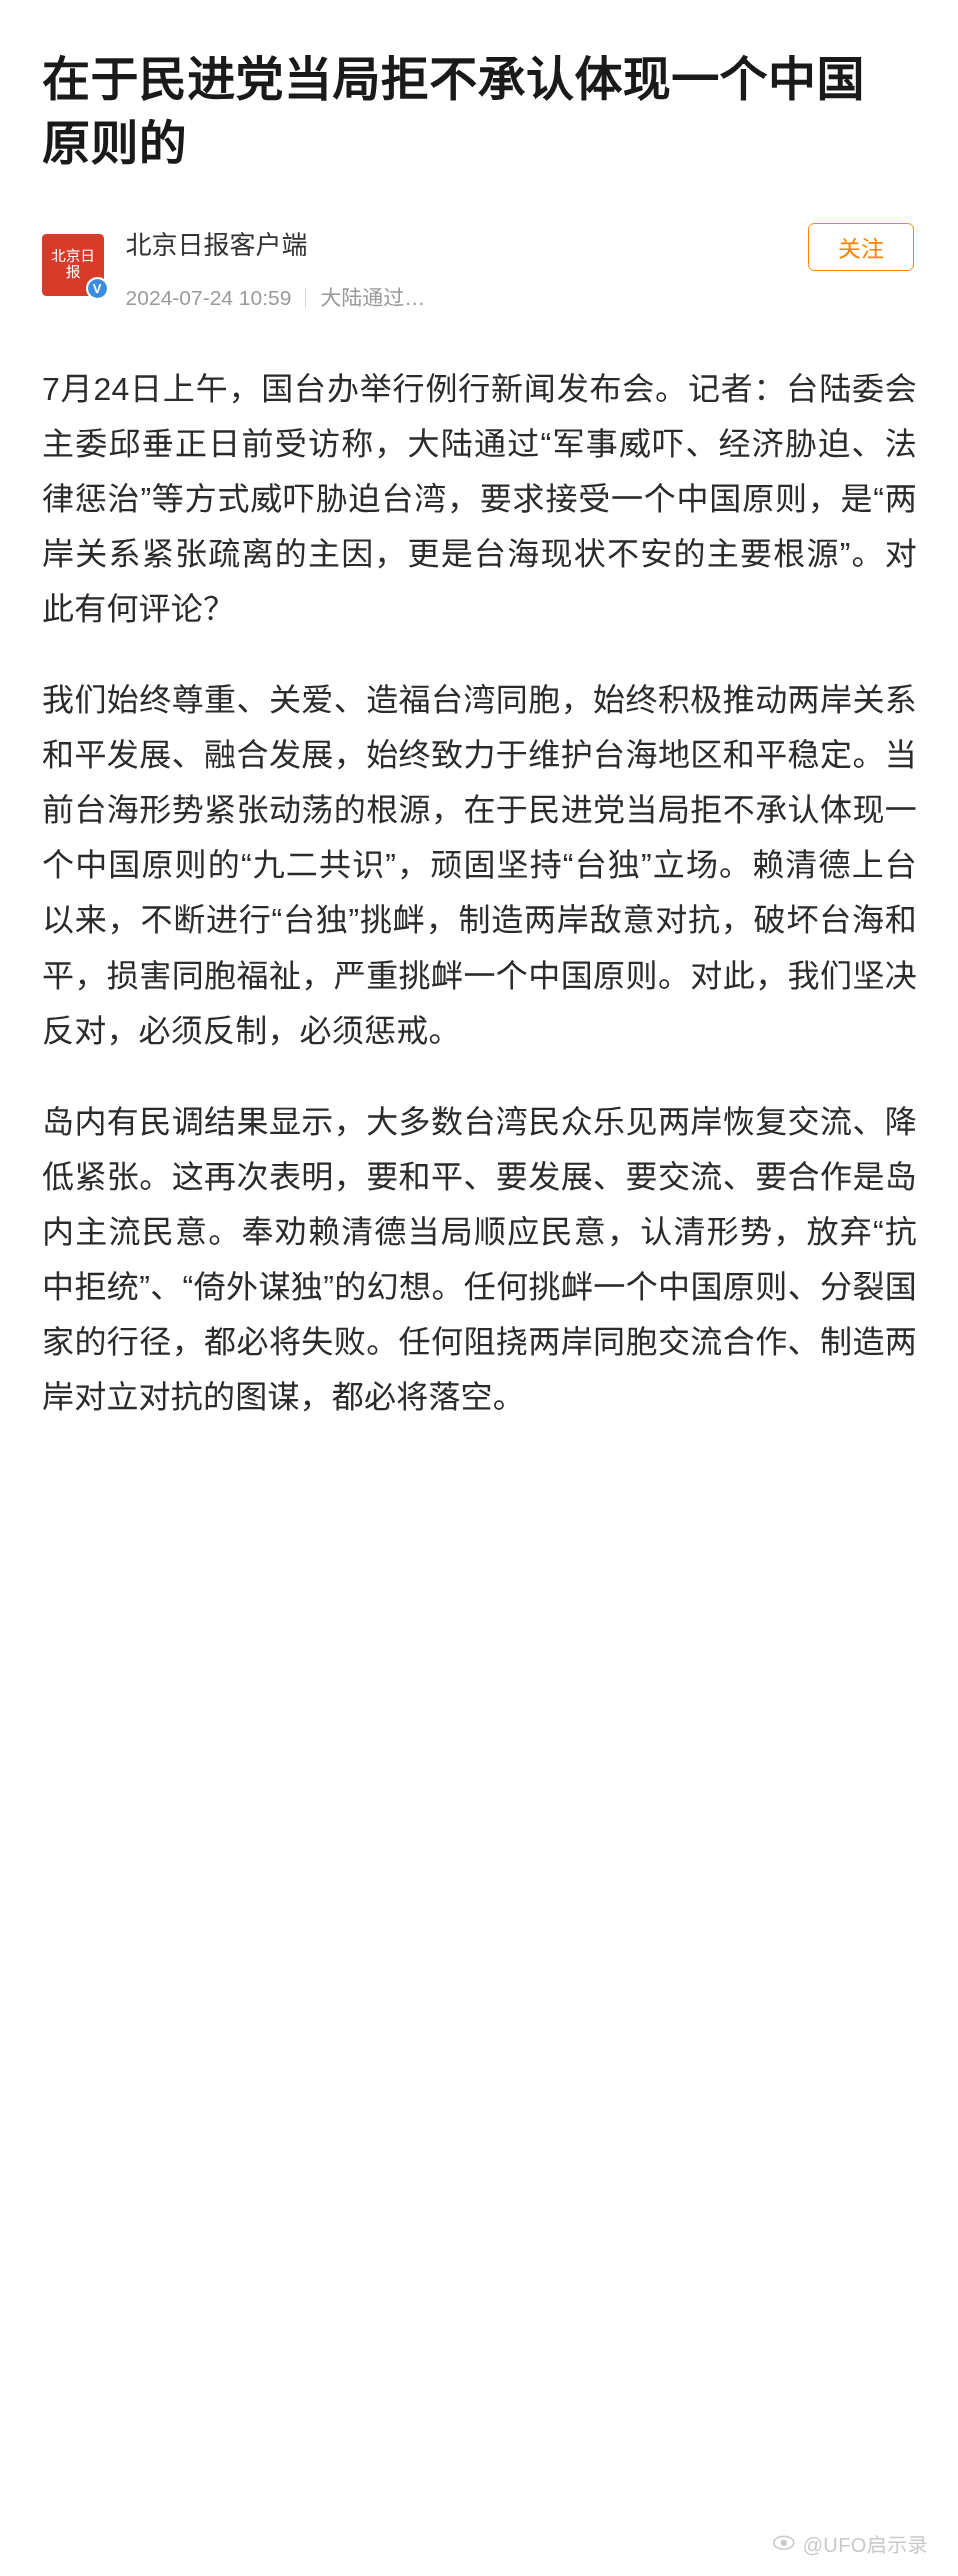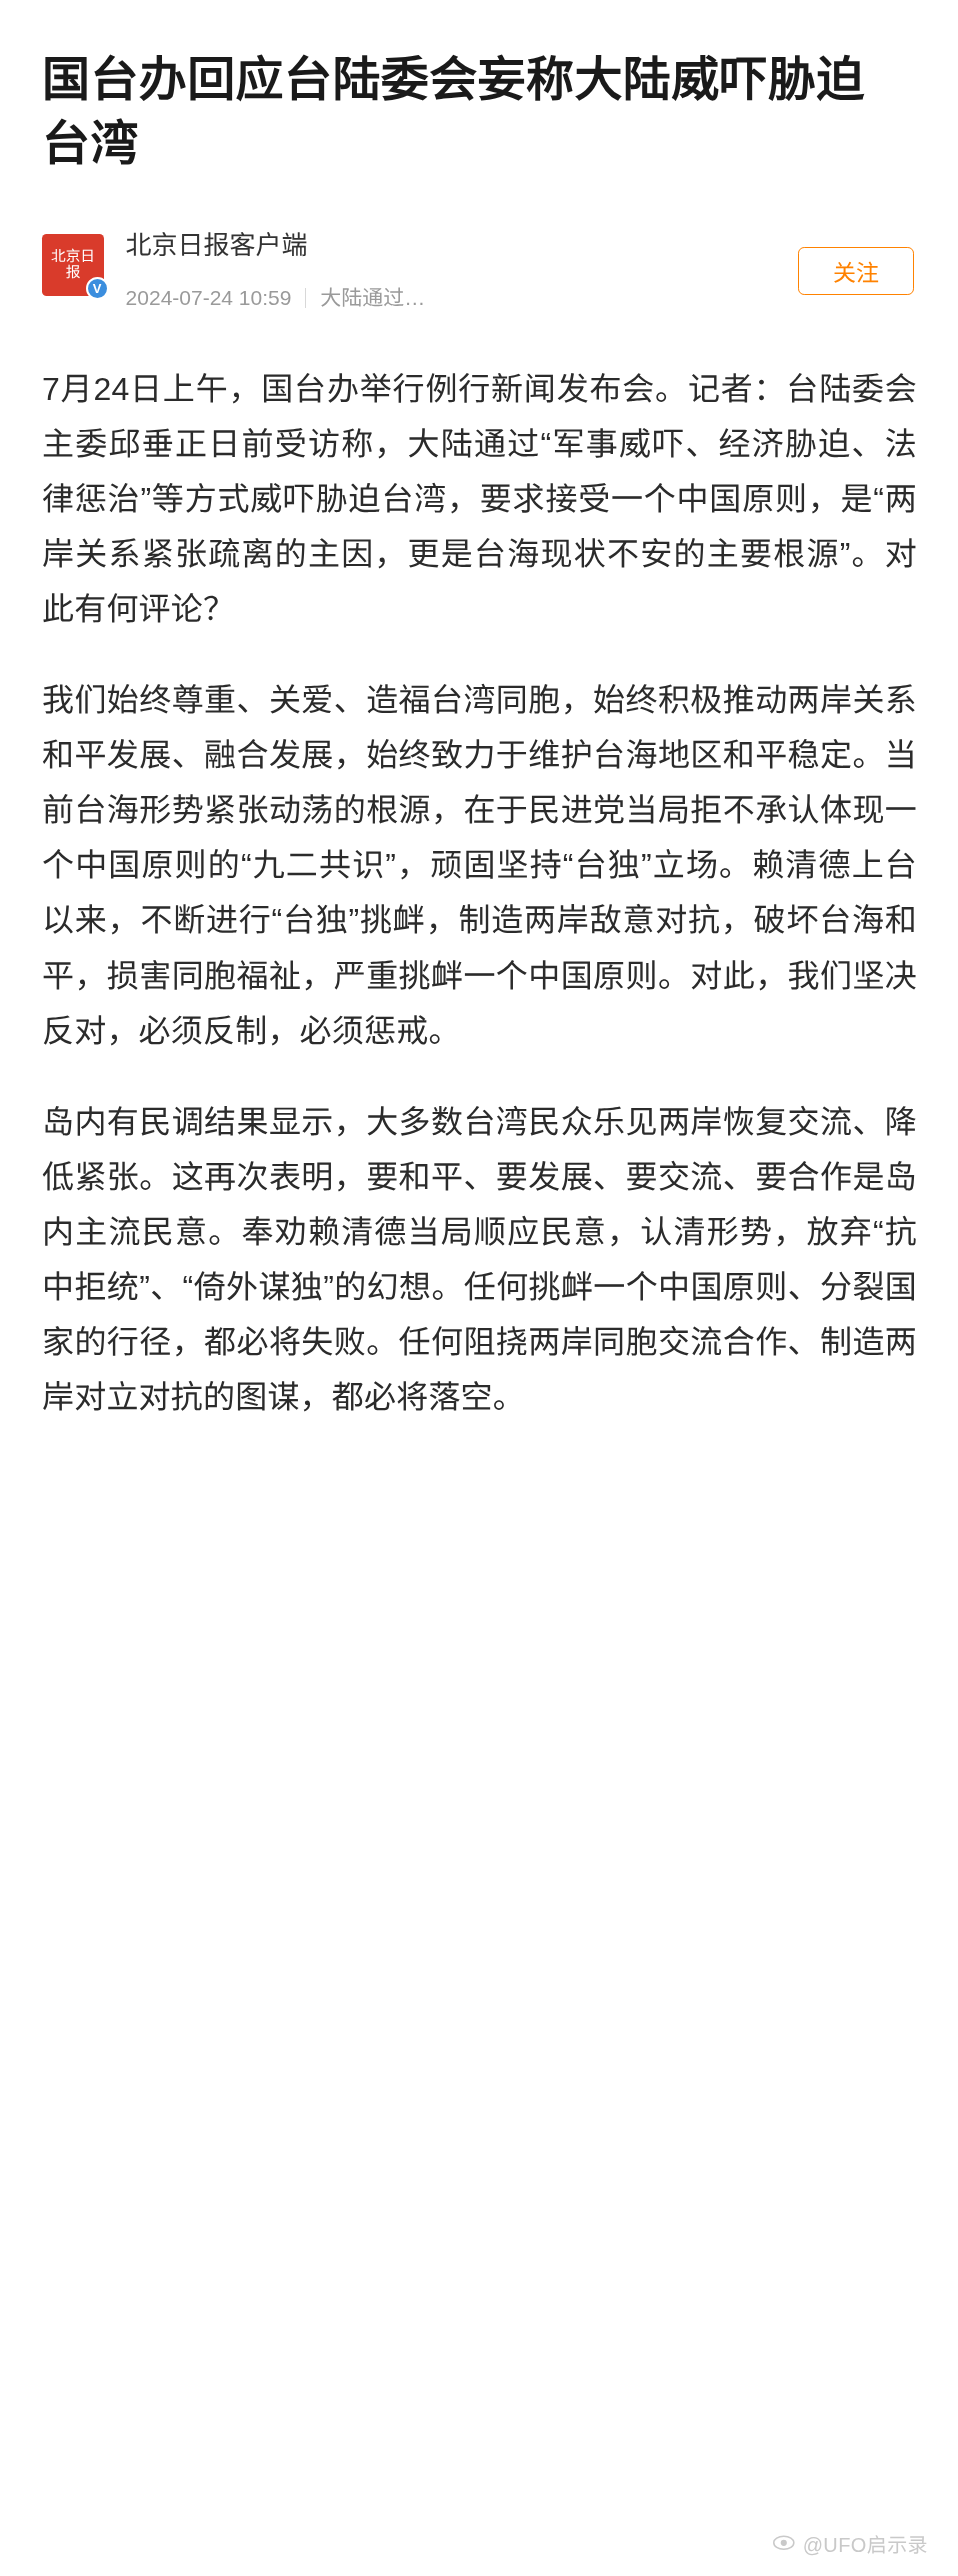--- a/index.html
+++ b/index.html
@@ -109,22 +109,22 @@
   .meta-sep {
     display: inline-block;
     width: 0.8px;
     height: 20px;
     background: #d8d8d8;
     margin: 0 14px;
   }
   .follow-btn {
     position: absolute;
     right: 3.1px;
-    top: 24px;
-    width: 116px;
+    top: 0;
+    width: 106px;
     height: 48px;
     border: 0.8px solid #ff8200;
     border-radius: 6.2px;
     color: #ff8200;
     background: #ffffff;
     font-size: 23px;
     display: flex;
     align-items: center;
     justify-content: center;
     box-sizing: border-box;
@@ -164,21 +164,21 @@
     margin-right: 7.7px;
     display: inline-block;
     position: relative;
   }
 </style>
 </head>
 <body>
 
 <div class="page">
 
-  <h1 class="article-title">国台办回应台陆委会妄称大陆威吓胁迫台湾</h1>
+  <h1 class="article-title">在于民进党当局拒不承认体现一个中国原则的</h1>
 
   <div class="source-row">
 
     <div class="avatar-wrap">
       <div class="avatar">北京日报</div>
       <div class="avatar-badge">V</div>
     </div>
 
     <div class="source-texts">
       <div class="source-name">北京日报客户端</div>

